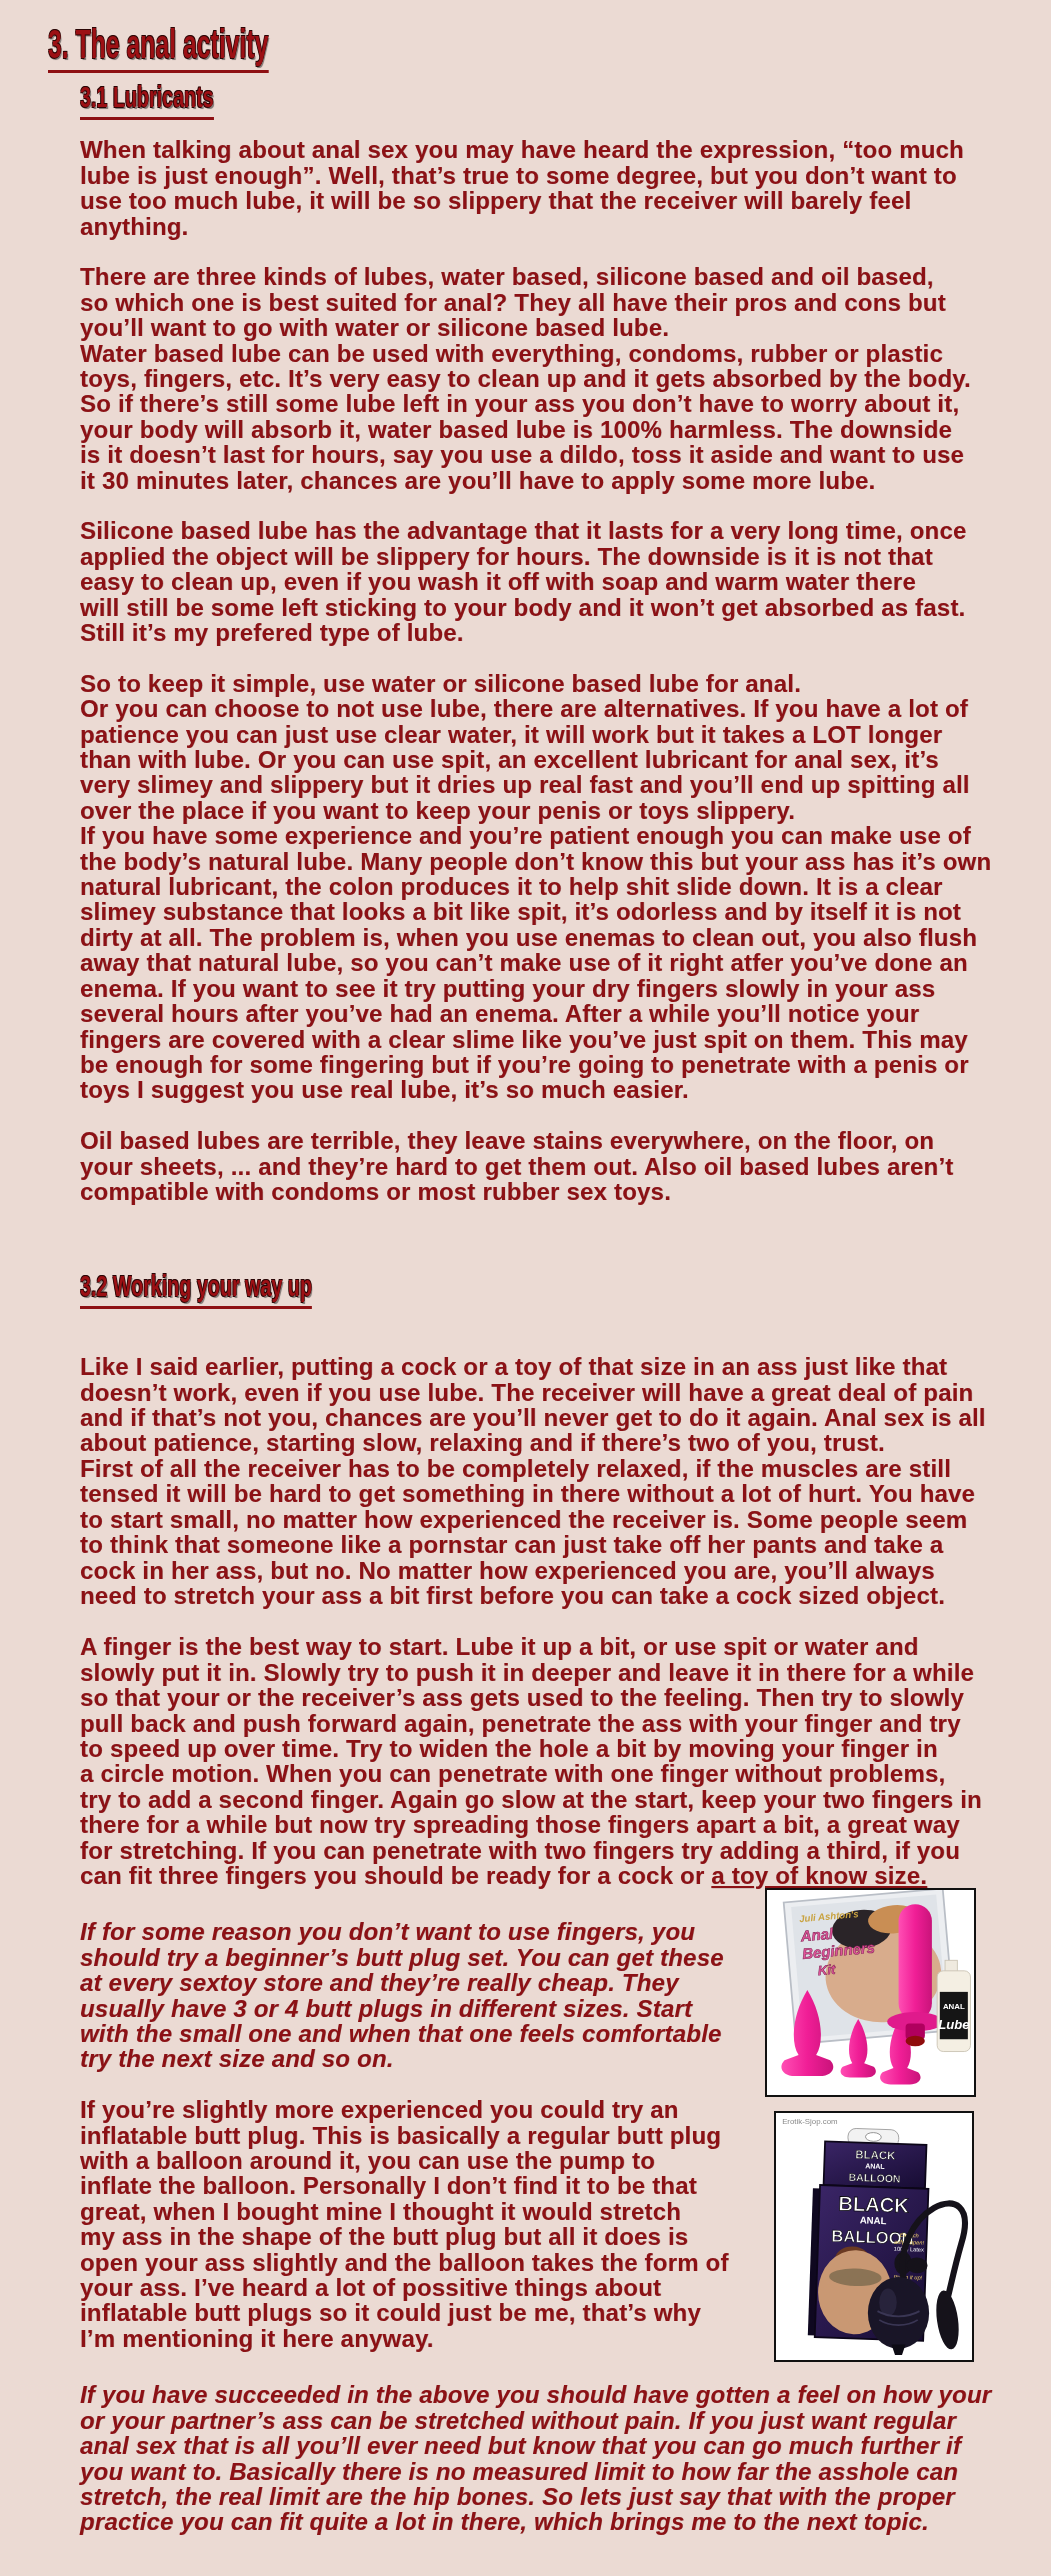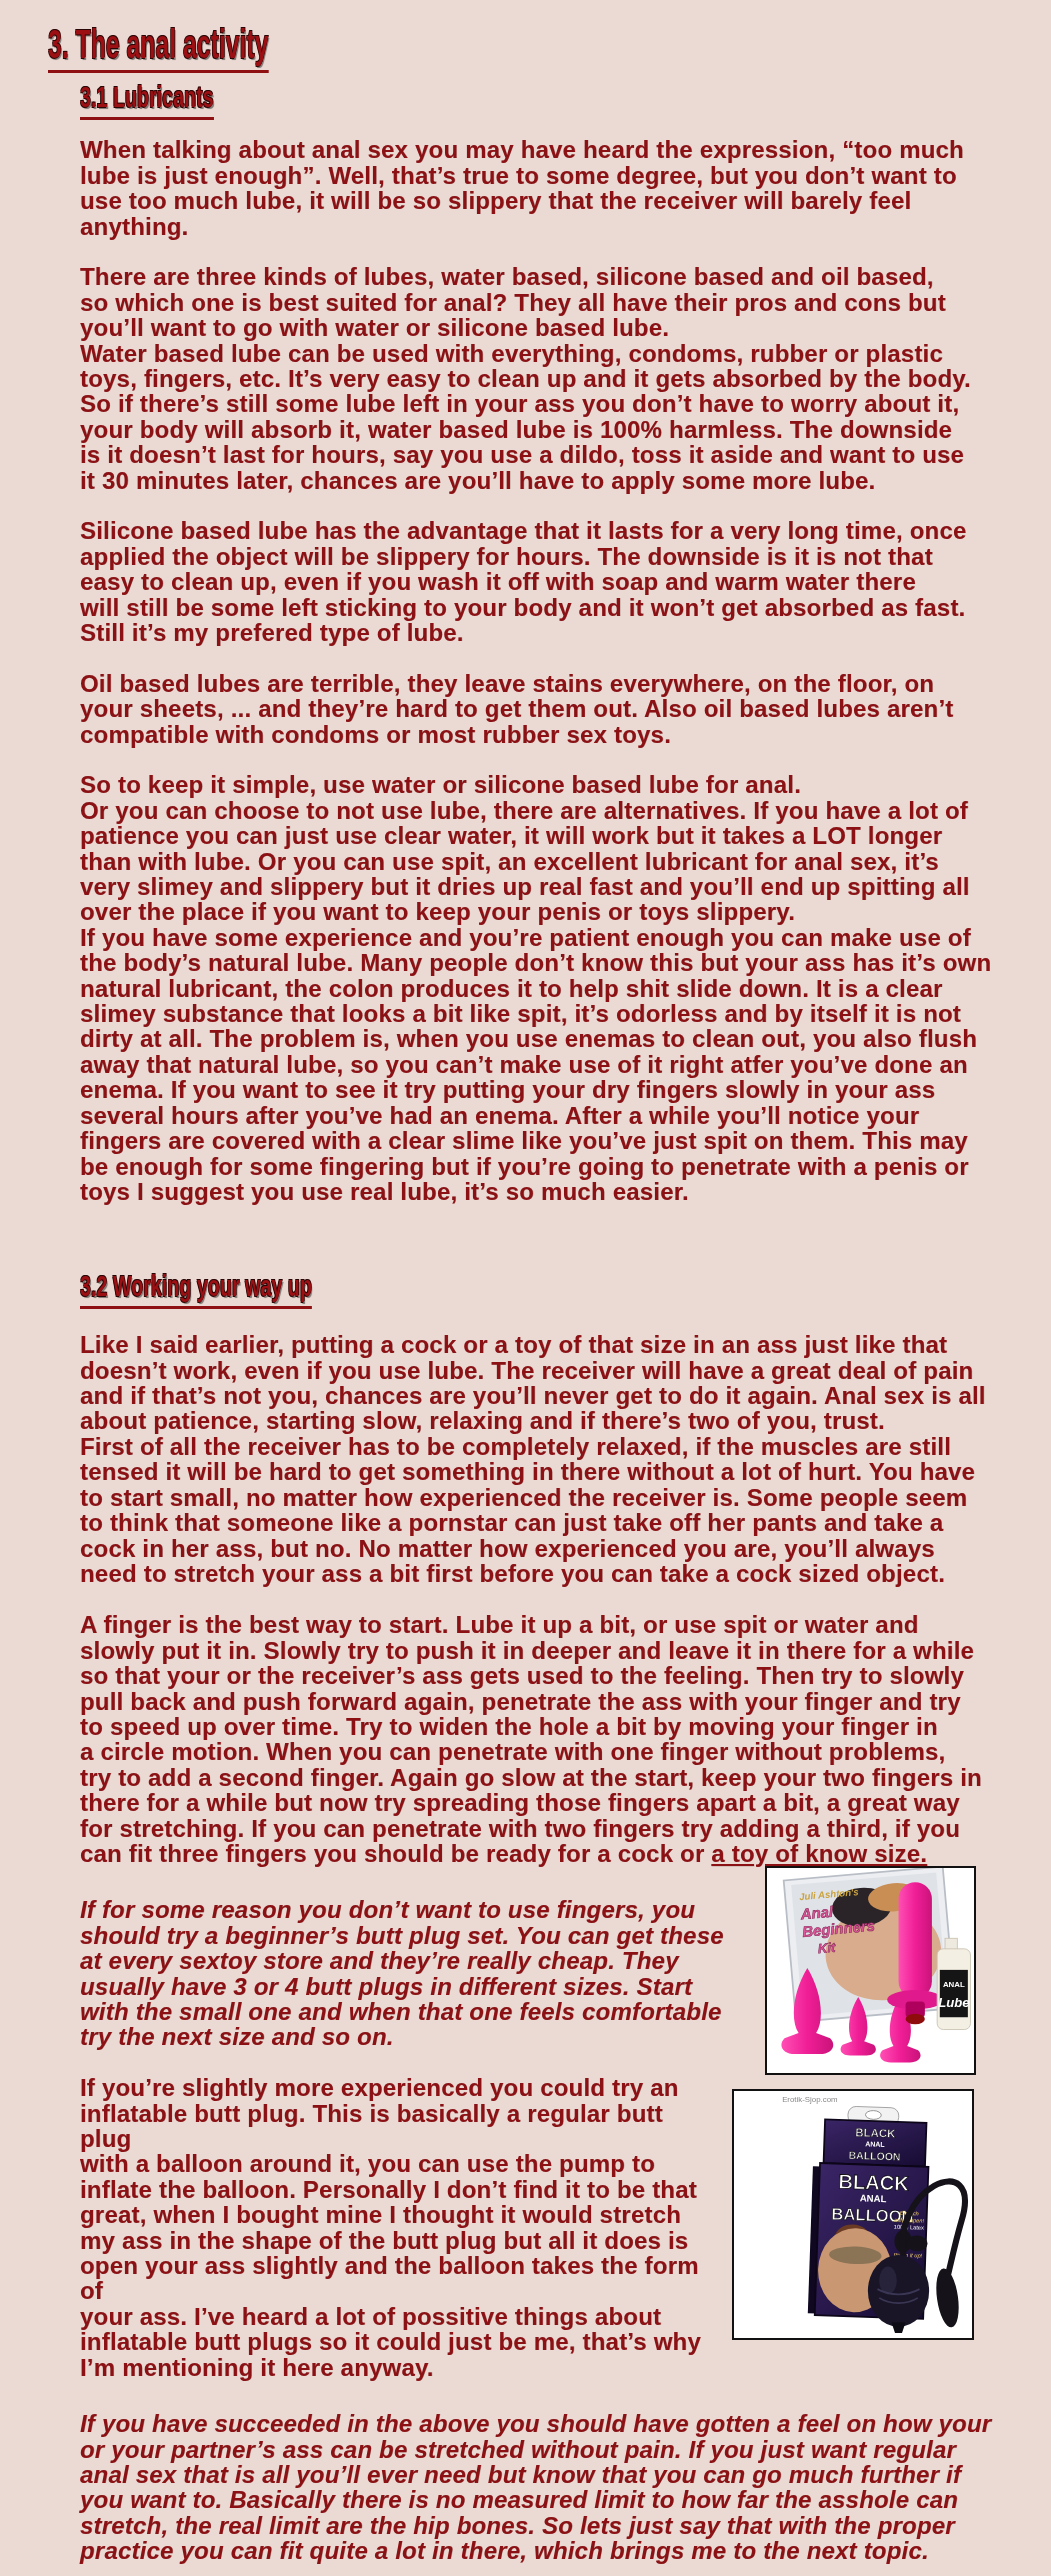--- a/index.html
+++ b/index.html
@@ -22,42 +22,42 @@
     color:#9c1014;
     border-bottom:3.5px solid #8e1013;
     padding-bottom:2.6px;
     text-shadow:-0.9px -0.9px 0 #2a0505, 0.9px -0.9px 0 #2a0505, -0.9px 0.9px 0 #2a0505, 1.8px 1.8px 0.9px rgba(0,0,0,0.45);
   }
   h1 .squish { font-size:40px; transform:scaleX(0.62); }
   h2 .squish { font-size:29px; transform:scaleX(0.68); }
   h1 { margin-bottom:8.8px; }
   .section { margin-left:32px; }
   .sec1-head { margin-bottom:17px; }
-  .sec2-head { margin-top:66px; margin-bottom:23px; }
+  .sec2-head { margin-top:66px; margin-bottom:45px; }
   p.body {
     font-weight:bold;
     font-size:24px;
     line-height:25.4px;
     white-space:pre-line;
     letter-spacing:0.2px;
     text-shadow:0.4px 0.4px 0 rgba(60,0,0,0.3);
     margin-top:25.4px;
   }
   p.first { margin-top:0; }
   p.mt30 { margin-top:26px; }
   p.mt36 { }
   p.mt38 { margin-top:31px;font-style:italic; }
   .u { text-decoration:underline; }
   .fig {
     float:right;
     background:#fff;
     border:2.6px solid #111;
   }
   .fig1 { margin:0 24px 7px 16px; }
-  .fig2 { clear:right; margin:7px 26px 8.8px 16px;padding-left:42px; }
+  .fig2 { clear:right; margin:7px 26px 8.8px 16px; }
   svg text { font-family:"Liberation Sans", sans-serif; }
   .script { font-style:italic; font-weight:bold; }
 </style>
 </head>
 <body>
 
 <div class="doc">
 
   <h1><span class="squish">3. The anal activity</span></h1>
 
@@ -74,40 +74,40 @@
 toys, fingers, etc. It’s very easy to clean up and it gets absorbed by the body.
 So if there’s still some lube left in your ass you don’t have to worry about it,
 your body will absorb it, water based lube is 100% harmless. The downside
 is it doesn’t last for hours, say you use a dildo, toss it aside and want to use
 it 30 minutes later, chances are you’ll have to apply some more lube.</p>
     <p class="body">Silicone based lube has the advantage that it lasts for a very long time, once
 applied the object will be slippery for hours. The downside is it is not that
 easy to clean up, even if you wash it off with soap and warm water there
 will still be some left sticking to your body and it won’t get absorbed as fast.
 Still it’s my prefered type of lube.</p>
-    <p class="body">Oil based lubes are terrible, they leave stains everywhere, on the floor, on
-your sheets, ... and they’re hard to get them out. Also oil based lubes aren’t
-compatible with condoms or most rubber sex toys.</p>
     <p class="body">So to keep it simple, use water or silicone based lube for anal.
 Or you can choose to not use lube, there are alternatives. If you have a lot of
 patience you can just use clear water, it will work but it takes a LOT longer
 than with lube. Or you can use spit, an excellent lubricant for anal sex, it’s
 very slimey and slippery but it dries up real fast and you’ll end up spitting all
 over the place if you want to keep your penis or toys slippery.
 If you have some experience and you’re patient enough you can make use of
 the body’s natural lube. Many people don’t know this but your ass has it’s own
 natural lubricant, the colon produces it to help shit slide down. It is a clear
 slimey substance that looks a bit like spit, it’s odorless and by itself it is not
 dirty at all. The problem is, when you use enemas to clean out, you also flush
 away that natural lube, so you can’t make use of it right atfer you’ve done an
 enema. If you want to see it try putting your dry fingers slowly in your ass
 several hours after you’ve had an enema. After a while you’ll notice your
 fingers are covered with a clear slime like you’ve just spit on them. This may
 be enough for some fingering but if you’re going to penetrate with a penis or
 toys I suggest you use real lube, it’s so much easier.</p>
+    <p class="body">Oil based lubes are terrible, they leave stains everywhere, on the floor, on
+your sheets, ... and they’re hard to get them out. Also oil based lubes aren’t
+compatible with condoms or most rubber sex toys.</p>
   </div>
 
   <div class="section">
     <h2 class="sec2-head"><span class="squish">3.2 Working your way up</span></h2>
     <p class="body first">Like I said earlier, putting a cock or a toy of that size in an ass just like that
 doesn’t work, even if you use lube. The receiver will have a great deal of pain
 and if that’s not you, chances are you’ll never get to do it again. Anal sex is all
 about patience, starting slow, relaxing and if there’s two of you, trust.
 First of all the receiver has to be completely relaxed, if the muscles are still
 tensed it will be hard to get something in there without a lot of hurt. You have

